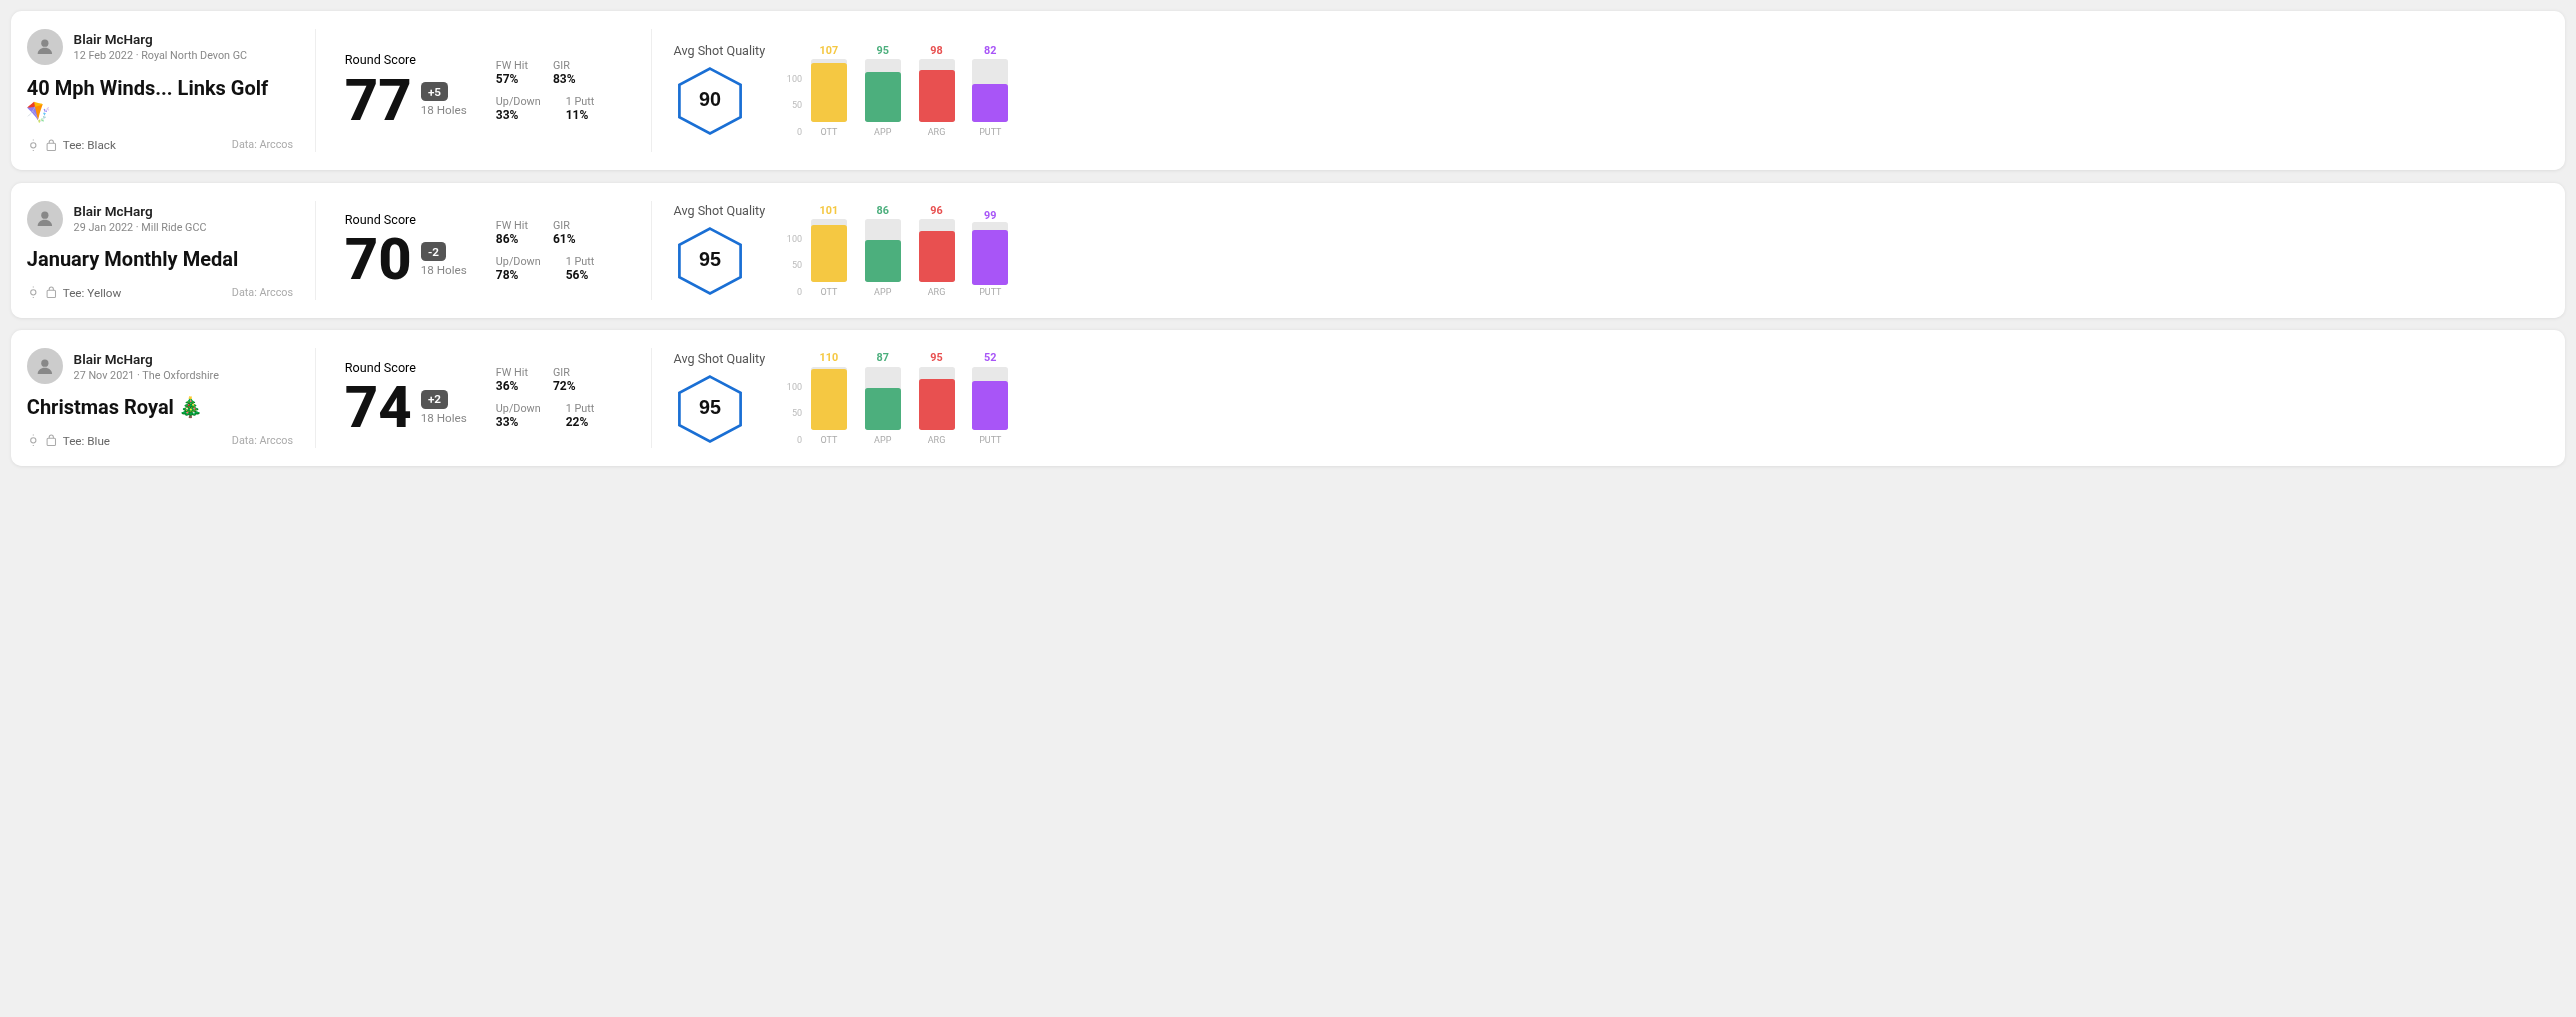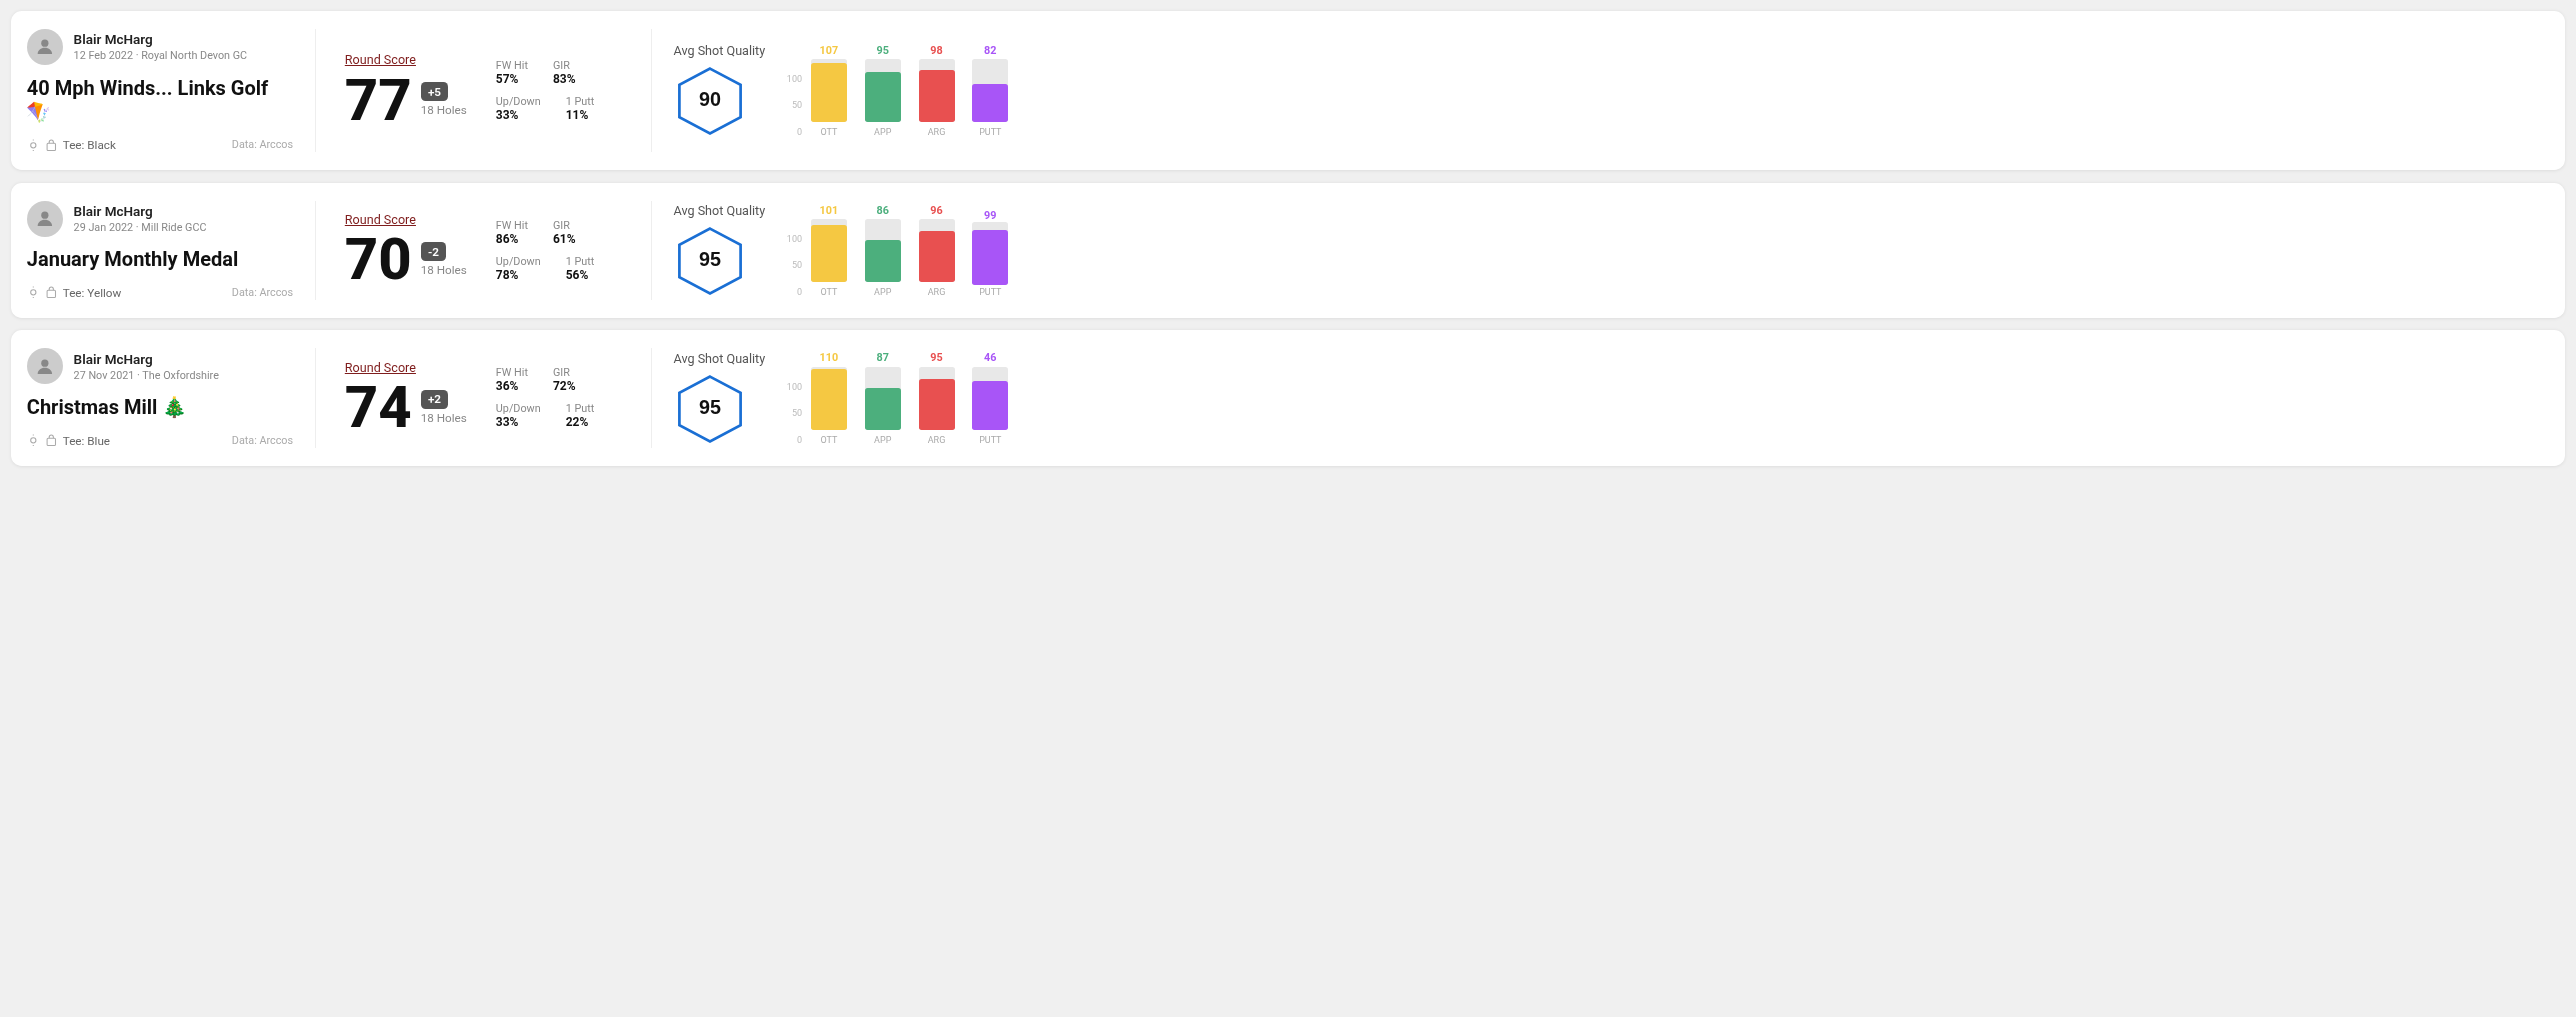--- a/index.html
+++ b/index.html
@@ -61,21 +61,21 @@
     }
     .data-source { font-size: 10.8px; color: #aaa; }
     .middle-section {
       display: flex;
       gap: 29px;
       padding: 0 29px;
       align-items: center;
       border-right: 0.9px solid #eee;
     }
     .score-section { display: flex; flex-direction: column; }
-    .score-label { font-size: 12.6px; color: #7f1d1d; margin-bottom: 3.6px; text-decoration: underline; }
+    .score-label { font-size: 12.6px; color: #000000; margin-bottom: 3.6px; }
     .score-row { display: flex; align-items: center; gap: 9px; }
     .score-number { font-size: 58px; font-weight: 800; color: #111; line-height: 1; }
     .score-badge {
       display: flex;
       flex-direction: column;
       align-items: flex-start;
       gap: 1.8px;
     }
     .badge {
       padding: 2.7px 7.2px;
@@ -335,21 +335,21 @@
             <svg viewBox="0 0 24 24">
               <circle cx="12" cy="8" r="4"></circle>
               <path d="M4 20c0-4 3.6-7 8-7s8 3 8 7"></path>
             </svg>
           </div>
           <div class="player-info">
             <span class="player-name">Blair McHarg</span>
             <span class="player-meta">27 Nov 2021 · The Oxfordshire</span>
           </div>
         </div>
-        <div class="round-title">Christmas Mill 🎄</div>
+        <div class="round-title">Christmas Royal 🎄</div>
         <div class="round-footer">
           <div class="tee-info">
     <svg width="12.6" height="12.6" viewBox="0 0 24 24" fill="none" stroke="#aaa" stroke-width="2">
       <circle cx="12" cy="12" r="5"></circle>
               <line x1="12" y1="1" x2="12" y2="3"></line>
               <line x1="12" y1="21" x2="12" y2="23"></line>
     </svg>
     <svg width="12.6" height="12.6" viewBox="0 0 24 24" fill="none" stroke="#aaa" stroke-width="2">
       <rect x="4" y="8" width="16" height="14" rx="2"></rect>
               <path d="M8 8V6a4 4 0 018 0v2"></path>
@@ -425,21 +425,21 @@
               <span style="font-size: 9px; color: rgb(170, 170, 170); margin-top: 1.8px;">APP</span>
             </div>
             <div style="display: flex; flex-direction: column; align-items: center; gap: 2.7px; width: 43px;">
               <span style="font-size: 10.8px; font-weight: 700; color: rgb(232, 80, 80);">95</span>
               <div style="width: 36px; height: 63px; background: rgb(232, 232, 232); border-radius: 2.7px; position: relative; overflow: hidden;">
                 <div style="width: 100%; height: 51px; background: rgb(232, 80, 80); border-radius: 2.7px 2.7px 0px 0px; position: absolute; bottom: 0px;"></div>
               </div>
               <span style="font-size: 9px; color: rgb(170, 170, 170); margin-top: 1.8px;">ARG</span>
             </div>
             <div style="display: flex; flex-direction: column; align-items: center; gap: 2.7px; width: 43px;">
-              <span style="font-size: 10.8px; font-weight: 700; color: rgb(168, 85, 247);">46</span>
+              <span style="font-size: 10.8px; font-weight: 700; color: rgb(168, 85, 247);">52</span>
               <div style="width: 36px; height: 63px; background: rgb(232, 232, 232); border-radius: 2.7px; position: relative; overflow: hidden;">
                 <div style="width: 100%; height: 49px; background: rgb(168, 85, 247); border-radius: 2.7px 2.7px 0px 0px; position: absolute; bottom: 0px;"></div>
               </div>
               <span style="font-size: 9px; color: rgb(170, 170, 170); margin-top: 1.8px;">PUTT</span>
             </div>
           </div>
         </div>
       </div>
     </div>
   </div>

